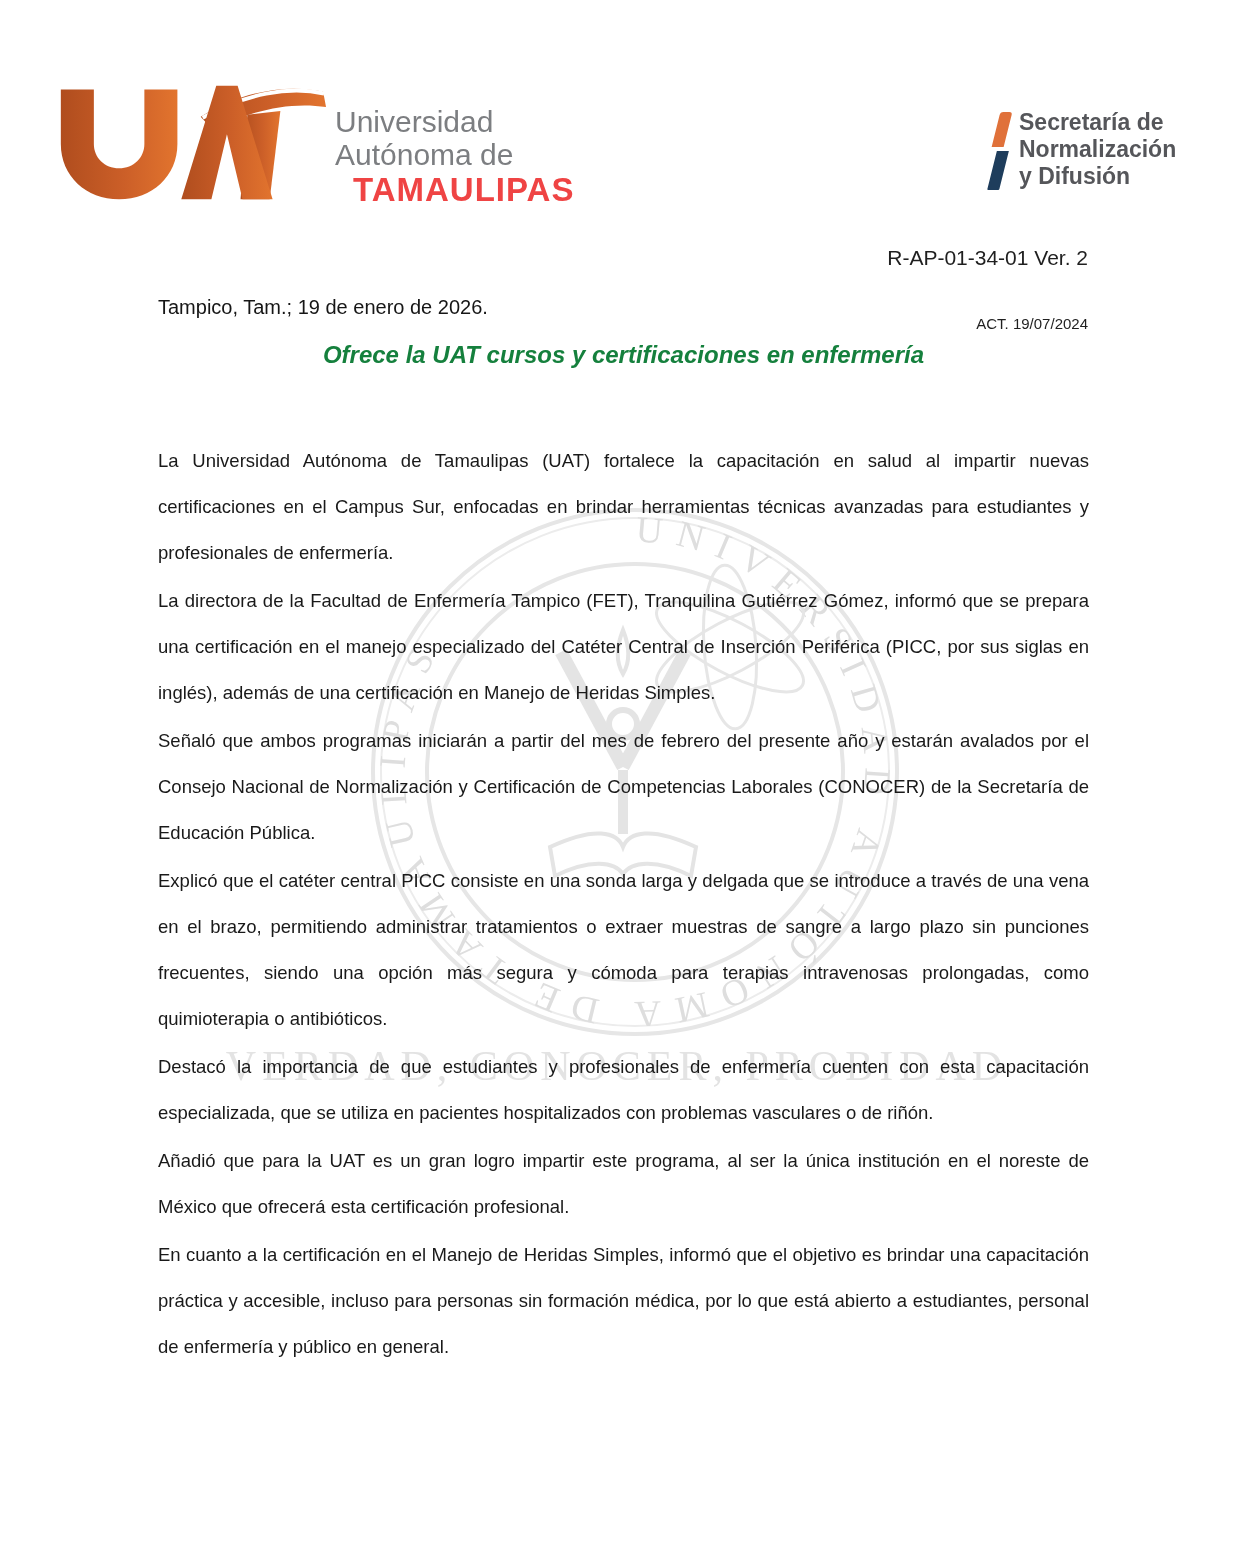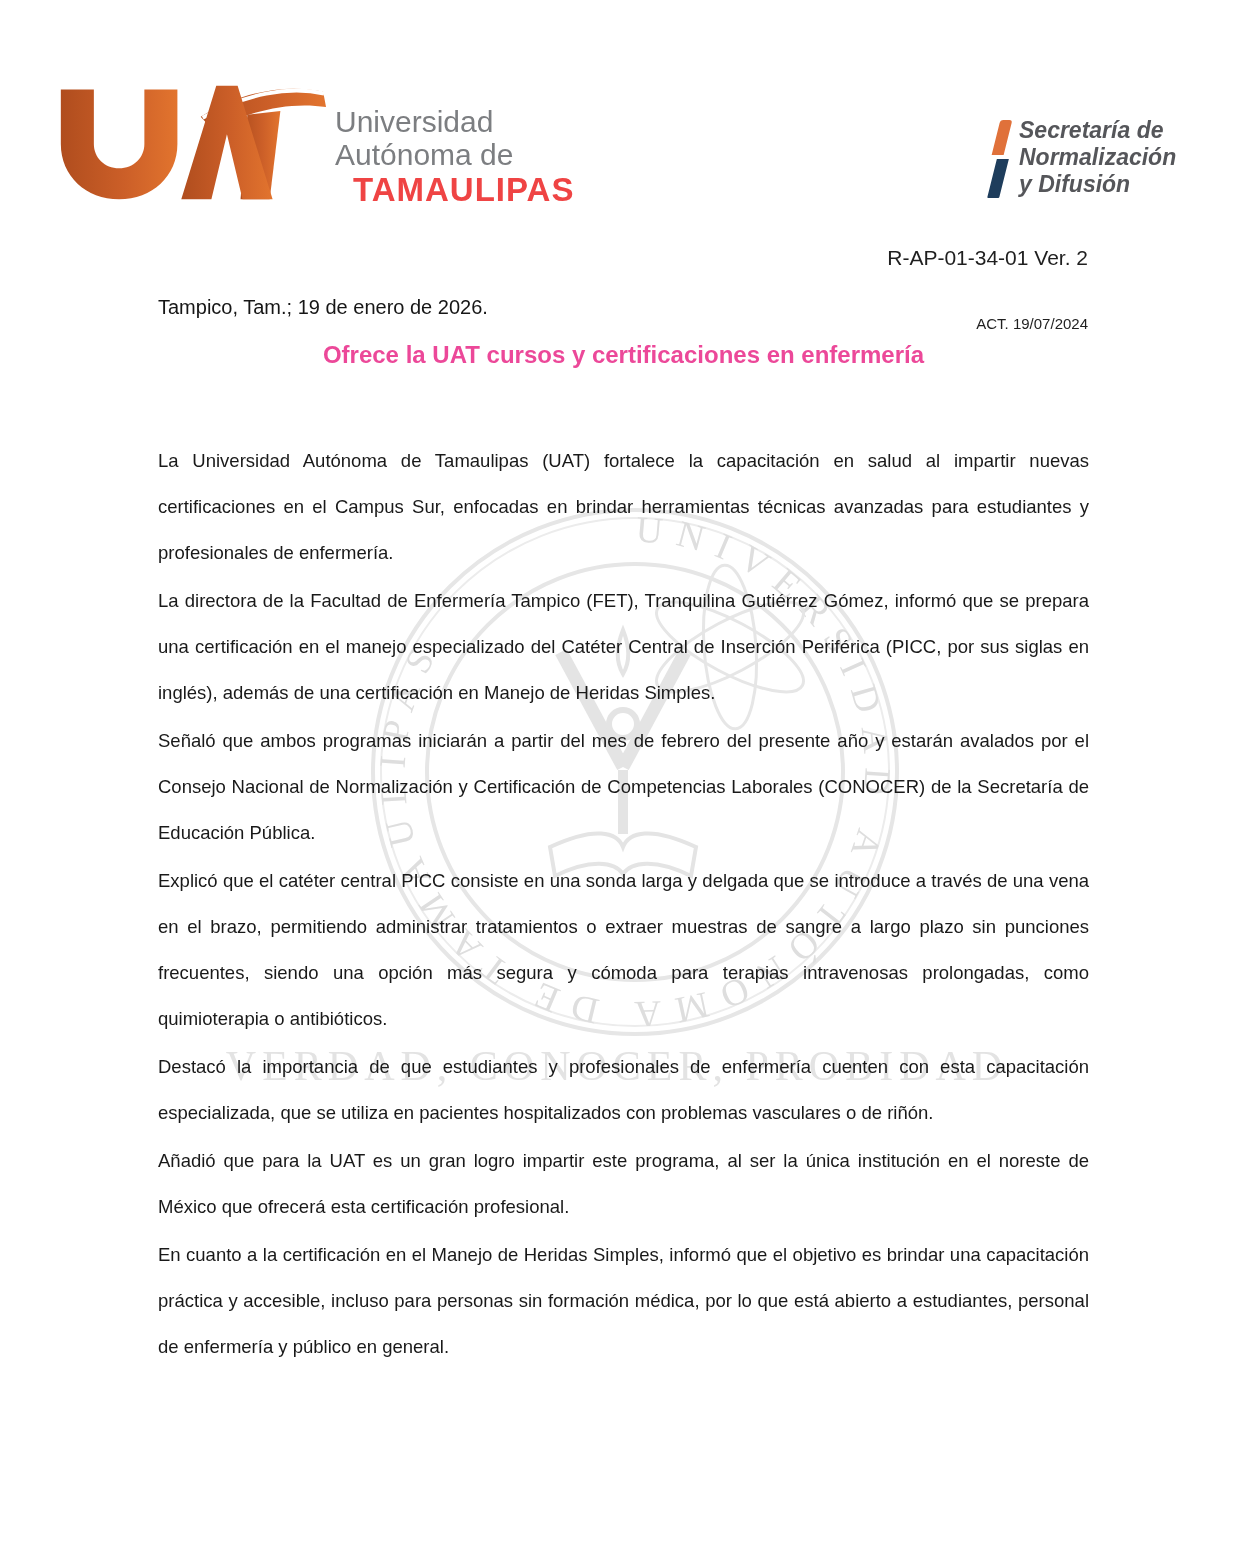--- a/index.html
+++ b/index.html
@@ -19,40 +19,40 @@
     font-family:"Liberation Serif", serif;
     font-size:42px;letter-spacing:6px;
     color:#e3e3e3;font-weight:400;white-space:nowrap;
   }
   
   .uat-logo{position:absolute;left:55px;top:85px;display:flex;align-items:flex-start;z-index:1;}
   .uat-logo-mark{width:272px;height:118px;flex:0 0 auto;}
   .uat-logo-text{margin-left:8px;padding-top:20px;}
   .uat-lt1{font-size:30px;line-height:33px;color:#7c7e81;font-weight:400;}
   .uat-lt2{font-size:33px;line-height:37px;color:#ef4444;font-weight:700;letter-spacing:1px;margin-left:18px;}
-  .secretaria{position:absolute;left:990px;top:117px;display:flex;align-items:flex-end;z-index:1;font-style:italic;}
+  .secretaria{position:absolute;left:990px;top:109px;display:flex;align-items:flex-end;z-index:1;}
   .sec-mark{width:22px;height:78px;position:relative;flex:0 0 auto;margin-right:7px;margin-top:3px;}
   .sec-mark .orange{
     position:absolute;left:6px;top:0;width:12px;height:35px;
     background:#e0713a;border-radius:3px 3px 0 0;
     transform:skewX(-14deg);
   }
   .sec-mark .navy{
     position:absolute;left:2px;top:39px;width:12px;height:39px;
     background:#1e3d5c;border-radius:0 0 1px 1px;
     transform:skewX(-14deg);
   }
   .sec-text{font-size:23px;line-height:27px;font-weight:700;color:#55565a;}
   
   .doc-code{position:absolute;right:146px;top:246px;font-size:21px;color:#1f1f1f;z-index:1;}
   .act-date{position:absolute;right:146px;top:278px;font-size:15px;color:#1f1f1f;z-index:1;margin-top:37px;}
   .dateline{position:absolute;left:158px;top:296px;font-size:20px;color:#161616;z-index:1;}
   .title{
     position:absolute;left:158px;top:341px;width:931px;margin:0;
-    text-align:center;font-size:24px;font-weight:700;color:#ec4899;z-index:1;
+    text-align:center;font-size:24px;font-weight:700;color:#15803d;z-index:1;font-style:italic;
   }
   
   .body-text{position:absolute;left:158px;top:438px;width:931px;z-index:1;}
   .body-text p{
     margin:0 0 2px 0;
     font-size:18.5px;line-height:46px;
     text-align:justify;color:#191919;
   }
 </style>
 </head>

